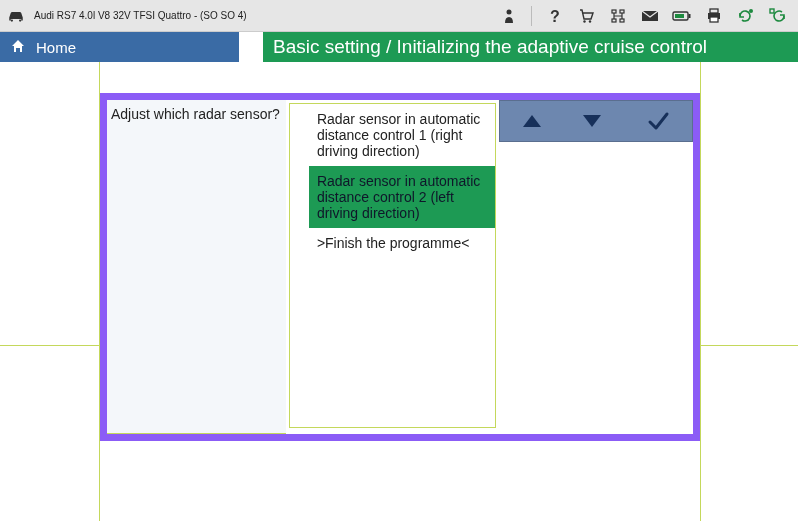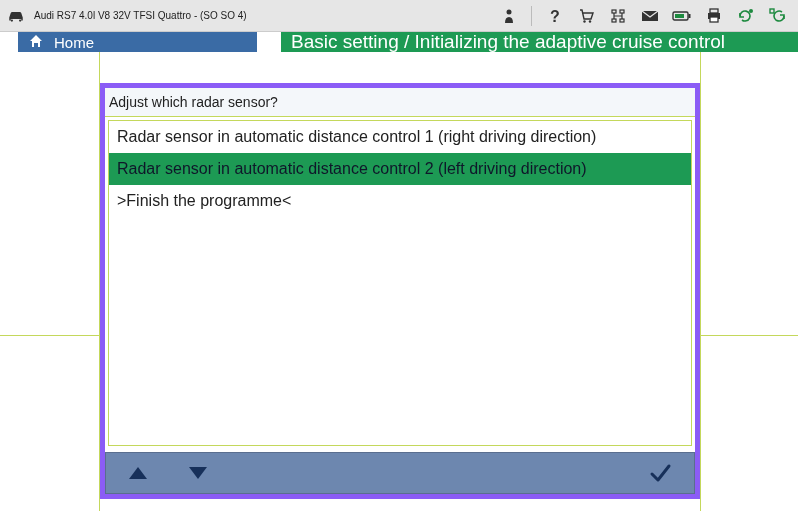--- a/index.html
+++ b/index.html
@@ -39,23 +39,22 @@
     display: flex; align-items: center; justify-content: center;
     color: #333;
     cursor: pointer;
   }
   .titlebar .toolbar .tb-icon.green { color: #1d8a3f; }
   .titlebar .toolbar .divider {
     width: 1px; background: #bbb; height: 20px;
   }
 
   .navbar {
-    height: 20px;
-    display: flex;
-    padding-left: 18px;
+    height: 30px;
+    display: flex;
   }
   .navbar .home-tab {
     width: 239px;
     background: #3a6ba5;
     color: #fff;
     display: flex;
     align-items: center;
     padding: 0 10px;
     font-size: 15px;
     gap: 10px;
@@ -77,47 +76,48 @@
     height: calc(525px - 32px - 34px);
     background: #fff;
   }
   .bg-grid-vline-left   { position:absolute; top:0; bottom:0; left:99px; width:1px; background:#c4d85b; }
   .bg-grid-vline-right  { position:absolute; top:0; bottom:0; left:700px; width:1px; background:#c4d85b; }
   .bg-grid-hline-mid    { position:absolute; left:0; right:0; top:283px; height:1px; background:#c4d85b; }
 
   .dialog {
     position: absolute;
     left: 100px; top: 31px;
-    width: 600px; height: 416px;
-    border: 5px solid #8b5cf6;
-    background: #fff;
-    display: flex;
-    flex-direction: column;
+    width: 600px; height: 348px;
+    border: 7px solid #8b5cf6;
+    background: #fff;
+    display: flex;
+    flex-direction: row;
   }
   .dialog .prompt {
     background: #f4f7fa;
     border-bottom: 1px solid #c4d85b;
     padding: 6px 6px 6px 4px;
     font-size: 14px;
     color: #222;
   }
   .dialog .options {
     flex: 1;
     margin: 3px 3px 6px 3px;
     border: 1px solid #c4d85b;
     background: #fff;
     display: flex;
     flex-direction: column;
     overflow: hidden;
   }
   .dialog .opt {
     padding: 7px 8px;
-    font-size: 16px;
+    font-size: 14px;
     color: #222;
     cursor: pointer;
+    margin-left: 19px;
   }
   .dialog .opt.selected {
     background: #1d9a54;
     color: #0f172a;
   }
   .dialog .footer {
     height: 42px;
     background: #6d87af;
     border: 1px solid #5a6e8f;
     display: flex;

